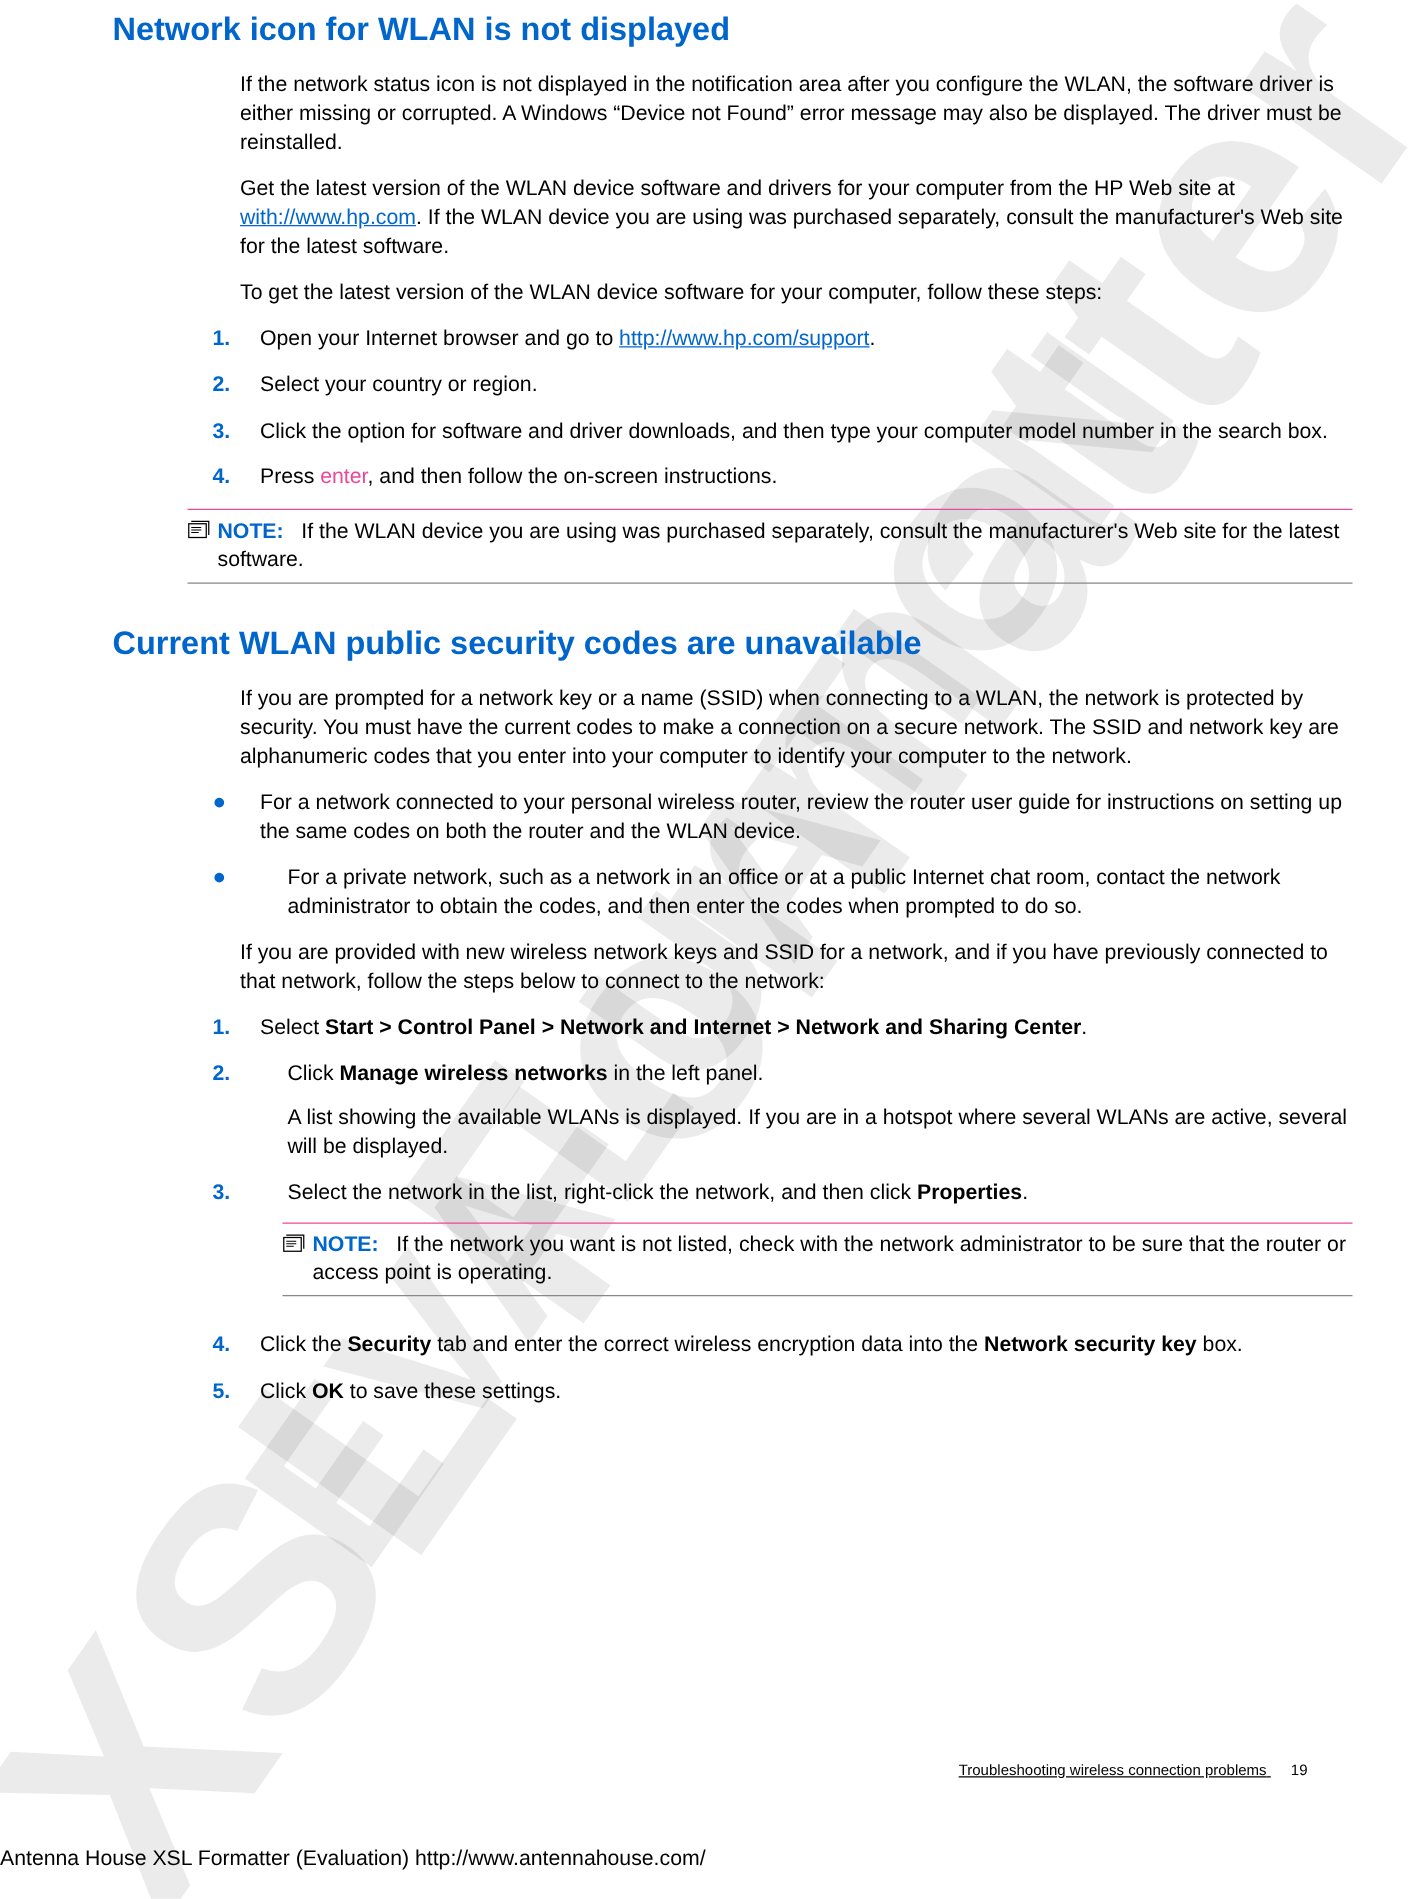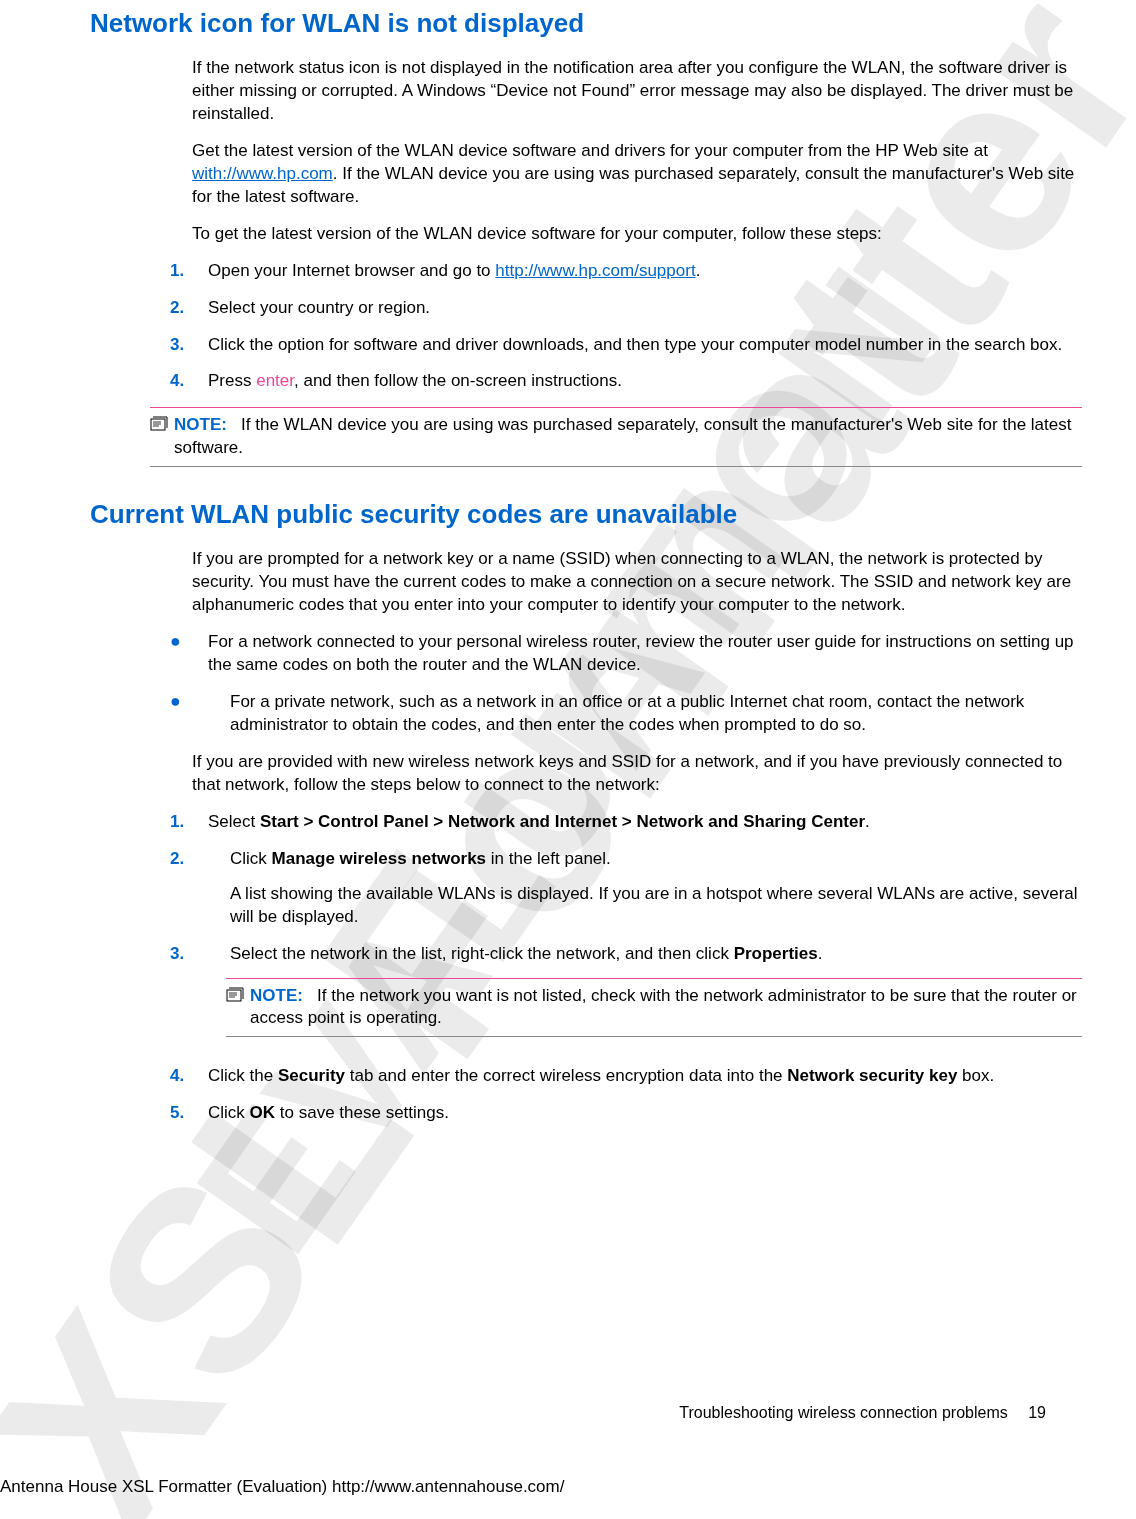--- a/index.html
+++ b/index.html
@@ -123,22 +123,23 @@
     .note-text { flex: 1; }
     .note-label {
       color: #0066cc;
       font-weight: bold;
     }
     .bold { font-weight: bold; }
     .footer-right {
       position: absolute;
       right: 90px;
       bottom: 95px;
-      font-size: 16px;
+      font-size: 12px;
       color: #000;
+      text-decoration: underline;
     }
     .page-number {
       display: inline-block;
       margin-left: 16px;
     }
     .footer-bottom {
       position: absolute;
       left: 0;
       bottom: 20px;
       font-size: 17px;

